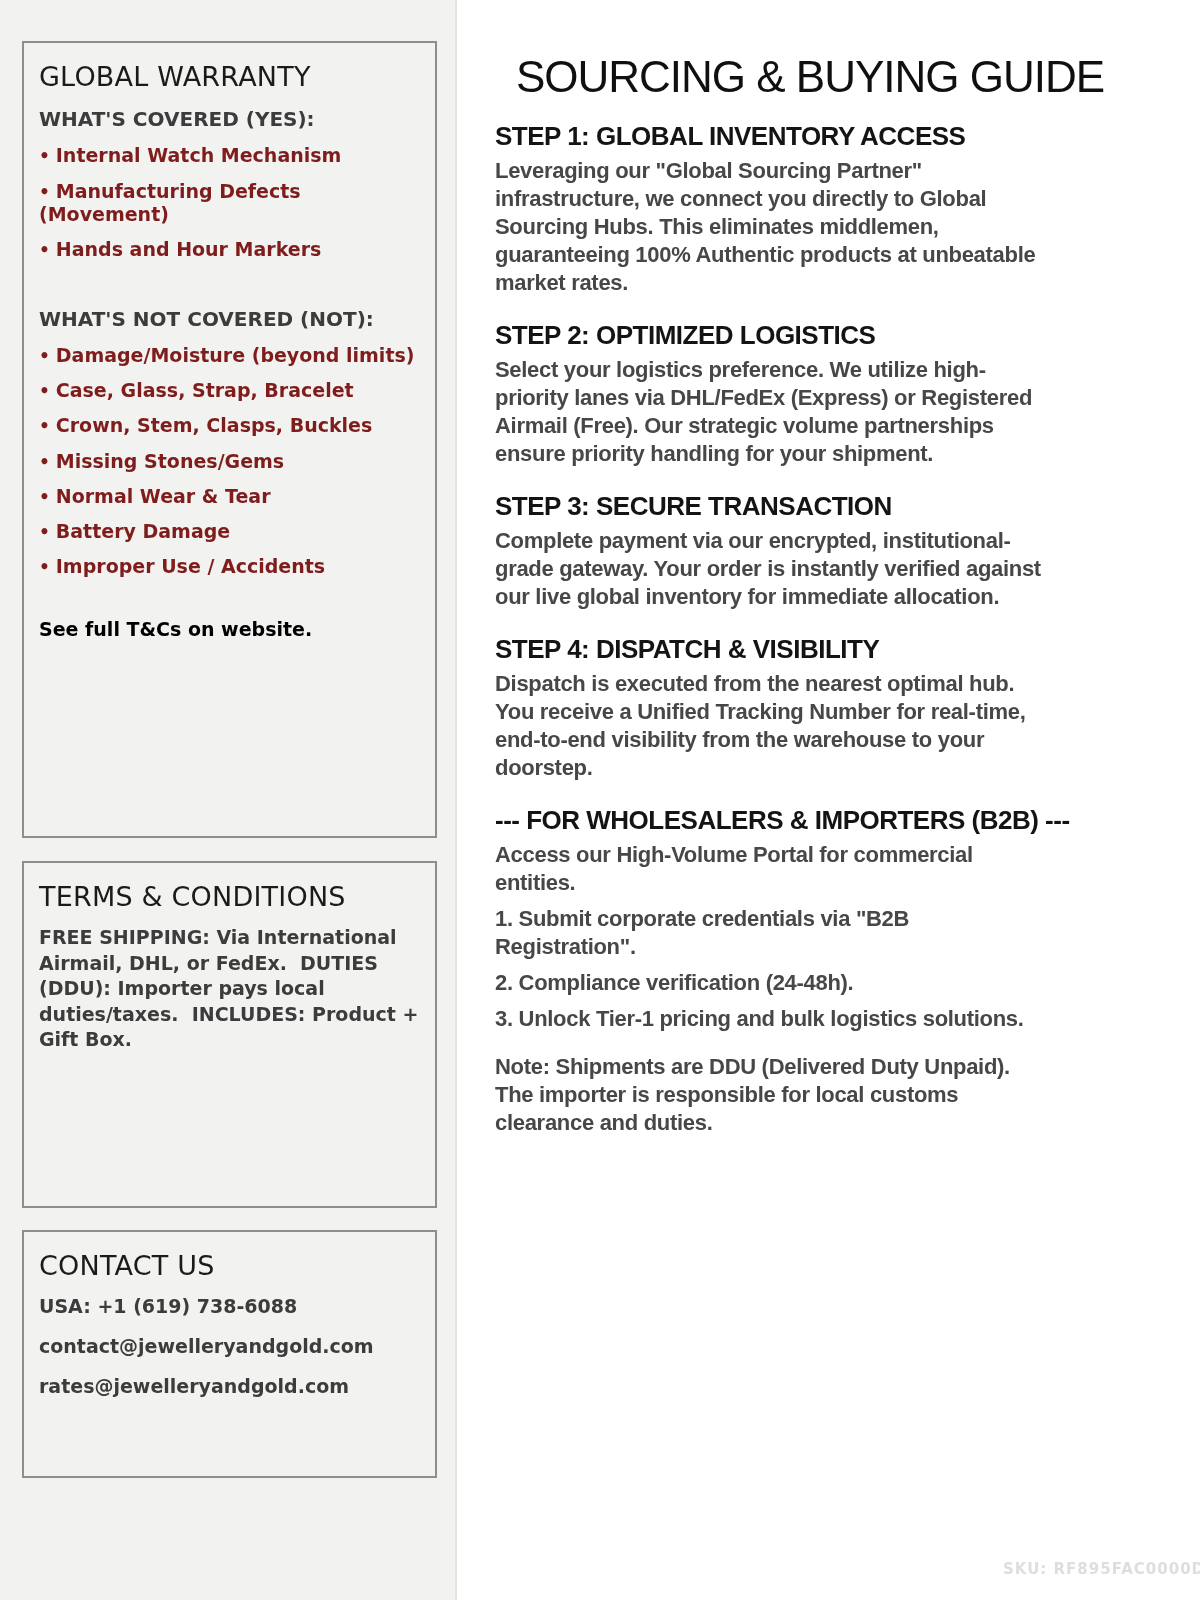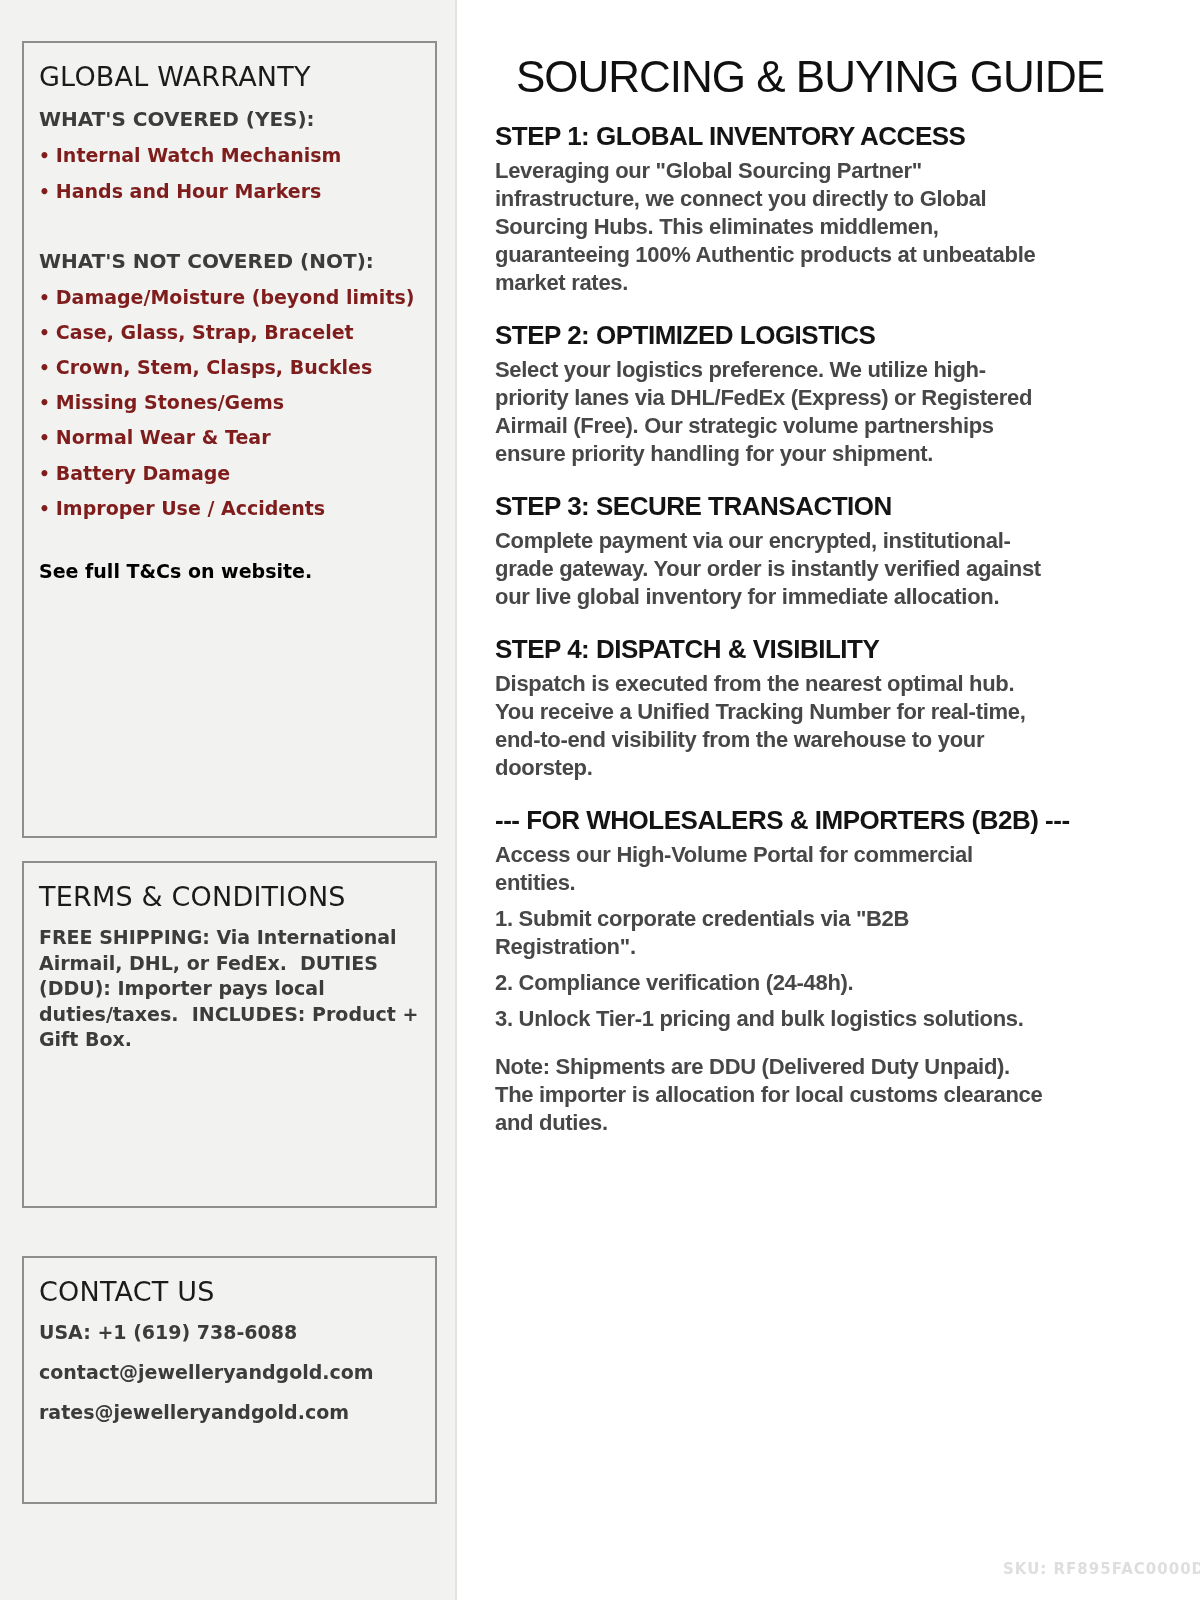--- a/index.html
+++ b/index.html
@@ -25,21 +25,21 @@
     position: absolute;
     left: 22px;
     width: 415px;
     border: 2px solid #8e8e8e;
     box-sizing: border-box;
     padding: 18px 16px 16px 15px;
     background: #f2f2f0;
   }
   .box-warranty { top: 41px;  height: 797px; }
   .box-terms    { top: 861px; height: 347px; }
-  .box-contact  { top: 1256px; height: 248px; }
+  .box-contact  { top: 1230px; height: 248px; }
 
   .box h2 {
     margin: 0;
     font-size: 27px;
     font-weight: normal;
     color: #1b1b1b;
     letter-spacing: 0.2px;
     line-height: 1.2;
   }
   .sub-heading {
@@ -143,20 +143,21 @@
 
 <div class="page">
 
   <aside class="sidebar">
 
     <section class="box box-warranty">
       <h2>GLOBAL WARRANTY</h2>
       <p class="sub-heading">WHAT'S COVERED (YES):</p>
       <ul class="plain">
         <li>Internal Watch Mechanism</li>
+        <li>Manufacturing Defects (Movement)</li>
         <li>Hands and Hour Markers</li>
       </ul>
       <p class="sub-heading second">WHAT'S NOT COVERED (NOT):</p>
       <ul class="plain">
         <li>Damage/Moisture (beyond limits)</li>
         <li>Case, Glass, Strap, Bracelet</li>
         <li>Crown, Stem, Clasps, Buckles</li>
         <li>Missing Stones/Gems</li>
         <li>Normal Wear &amp; Tear</li>
         <li>Battery Damage</li>
@@ -193,19 +194,19 @@
       <p class="step-body">Complete payment via our encrypted, institutional-grade gateway. Your order is instantly verified against our live global inventory for immediate allocation.</p>
 
       <h2 class="step-heading">STEP 4: DISPATCH &amp; VISIBILITY</h2>
       <p class="step-body">Dispatch is executed from the nearest optimal hub. You receive a Unified Tracking Number for real-time, end-to-end visibility from the warehouse to your doorstep.</p>
 
       <h2 class="step-heading">--- FOR WHOLESALERS &amp; IMPORTERS (B2B) ---</h2>
       <p class="step-body">Access our High-Volume Portal for commercial entities.</p>
       <p class="step-body b2b-item">1. Submit corporate credentials via "B2B Registration".</p>
       <p class="step-body b2b-item">2. Compliance verification (24-48h).</p>
       <p class="step-body b2b-item">3. Unlock Tier-1 pricing and bulk logistics solutions.</p>
-      <p class="step-body b2b-note">Note: Shipments are DDU (Delivered Duty Unpaid). The importer is allocation for local customs clearance and duties.</p>
+      <p class="step-body b2b-note">Note: Shipments are DDU (Delivered Duty Unpaid). The importer is responsible for local customs clearance and duties.</p>
     </div>
   </main>
 
   <div class="sku">SKU: RF895FAC0000D</div>
 
 </div>
 
 </body></html>

